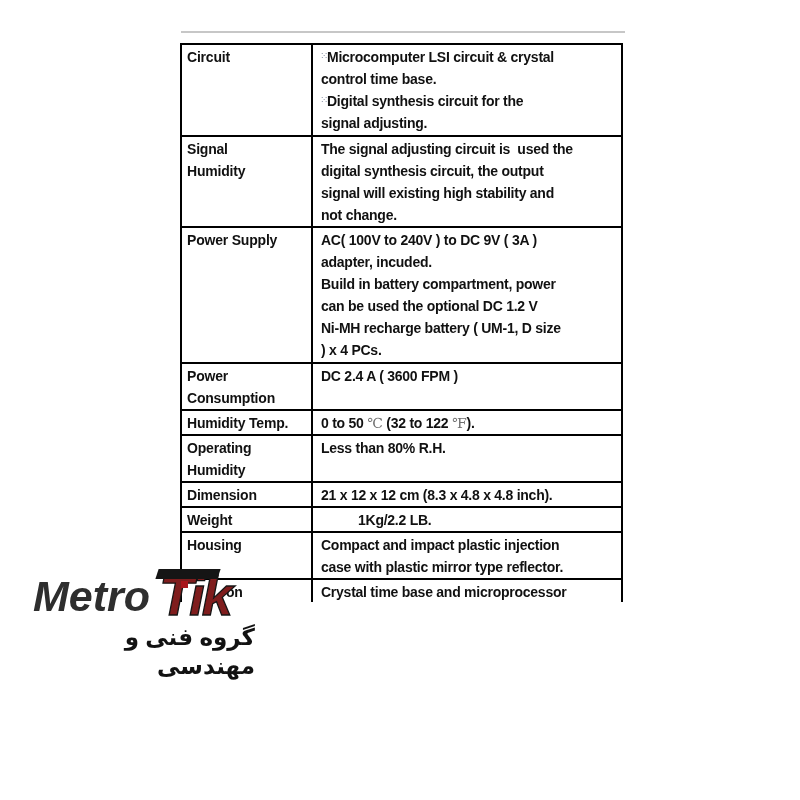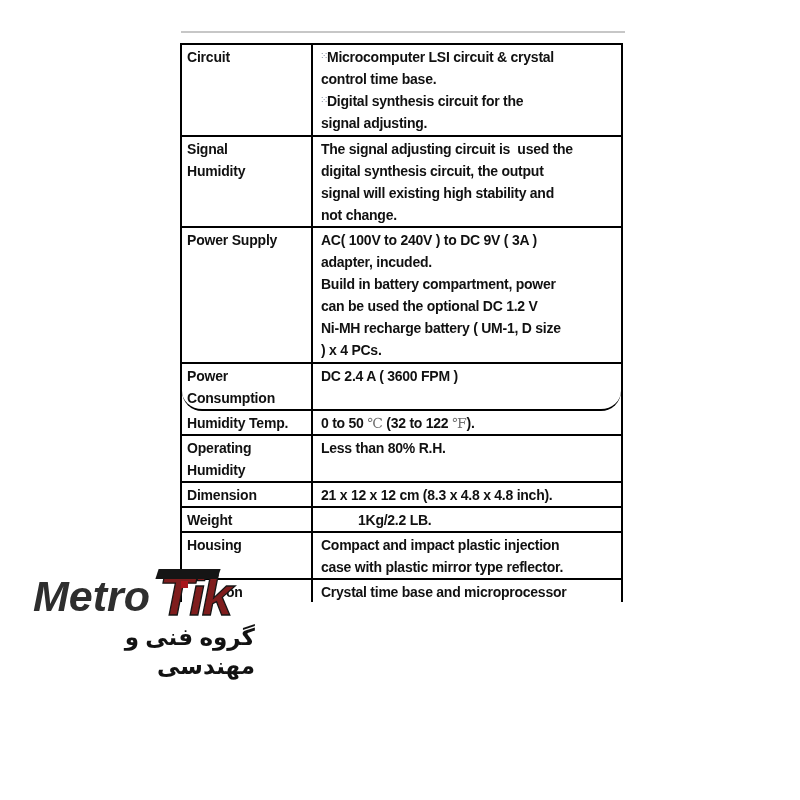--- a/index.html
+++ b/index.html
@@ -77,21 +77,21 @@
           </div>
           <div class="cell value">
             <div class="tline">AC( 100V to 240V ) to DC 9V ( 3A )</div>
             <div class="tline">adapter, incuded.</div>
             <div class="tline">Build in battery compartment, power</div>
             <div class="tline">can be used the optional DC 1.2 V</div>
             <div class="tline">Ni-MH recharge battery ( UM-1, D size</div>
             <div class="tline">) x 4 PCs.</div>
           </div>
         </div>
-        <div class="trow" style="min-height: 43px; border-radius: 20px;">
+        <div class="trow" style="min-height: 43px;">
           <div class="cell label">
             <div class="tline">Power</div>
             <div class="tline">Consumption</div>
           </div>
           <div class="cell value">
             <div class="tline">DC 2.4 A ( 3600 FPM )</div>
           </div>
         </div>
         <div class="trow" style="min-height: 21px;">
           <div class="cell label">

